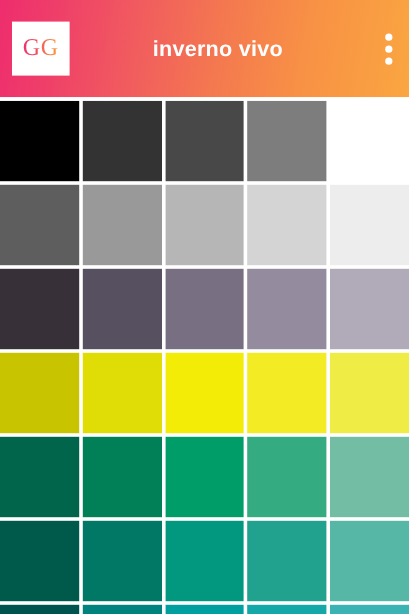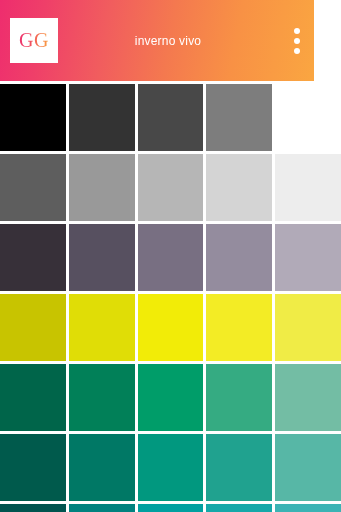--- a/index.html
+++ b/index.html
@@ -8,21 +8,21 @@
     overflow:hidden;
     background:#ffffff;
     font-family:"Liberation Sans", sans-serif;
     -webkit-font-smoothing:antialiased;
   }
   #app { position:relative; width:341px; height:512px; background:#fff; }
 
   
   #header {
     position:relative;
-    width:314px; height:81px;
+    width:341px; height:81px;
     display:flex; align-items:center;
     overflow:hidden;
   }
   #header-bg {
     position:absolute; inset:0;
     background:linear-gradient(100deg,
        #ee2d6e 0%,
        #ef3f69 14%,
        #f15d5e 34%,
        #f4794f 54%,
@@ -49,22 +49,22 @@
   }
   #title-block {
     position:relative;
     flex:1 1 auto;
     text-align:center;
     padding-right:6px;
     padding-left:4px;
   }
   #app-title {
     color:#ffffff;
-    font-size:12px;
-    font-weight:400;
+    font-size:18px;
+    font-weight:700;
     line-height:22px;
     letter-spacing:0.2px;
   }
   #app-subtitle {
     color:#ffffff;
     font-size:11px;
     font-weight:700;
     line-height:14px;
     margin-top:1px;
     letter-spacing:0.1px;

